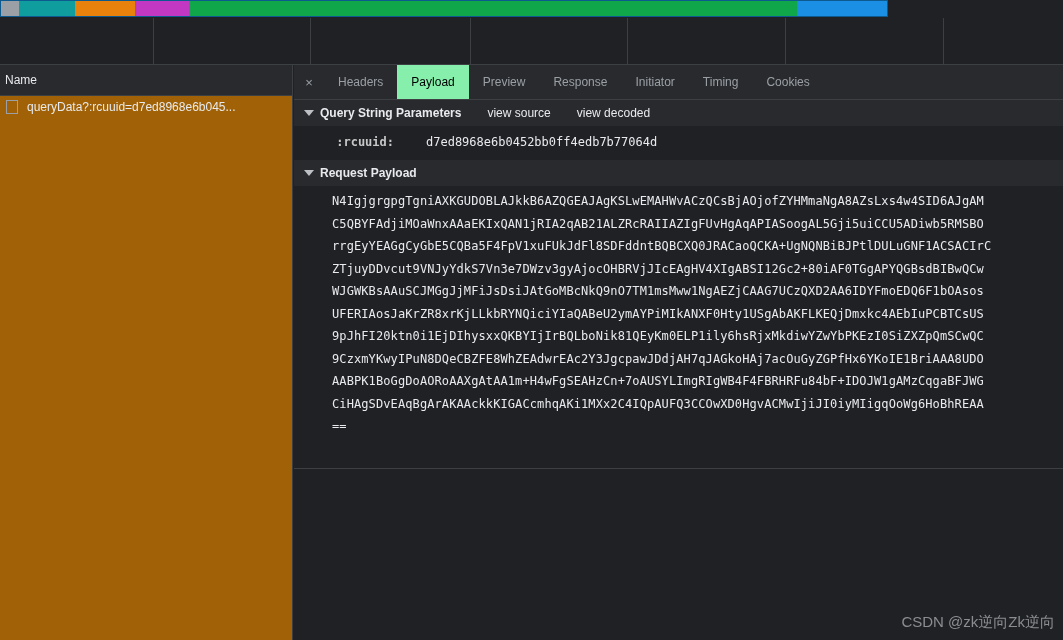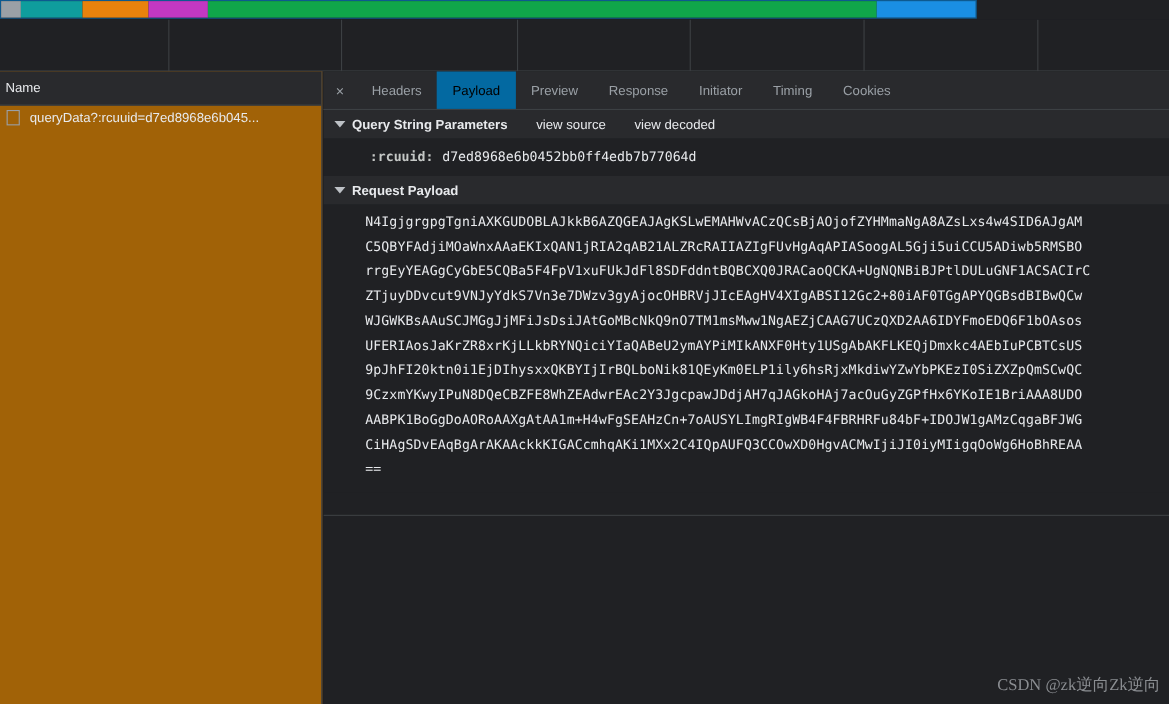--- a/index.html
+++ b/index.html
@@ -144,21 +144,21 @@
     display: flex;
     align-items: center;
     padding: 0 14px;
     font-size: 12px;
     color: #9aa0a6;
     cursor: pointer;
     white-space: nowrap;
     background: transparent;
   }
   .tab.active {
-    background: #0369a1;
+    background: #86efac;
     color: #000000;
   }
 
   
   .content {
     position: absolute;
     left: 0; top: 35px;
     width: 852px;
     height: 540px;
     overflow: hidden;
@@ -214,20 +214,21 @@
     color: #c5c8c6;
     font-weight: bold;
     flex: 0 0 auto;
     white-space: nowrap;
   }
   .param-val {
     color: #e8eaed;
     word-break: break-all;
     font-family: "DejaVu Sans Mono", monospace;
     font-size: 12px;
+    margin-left: 24px;
   }
 
   .payload-box {
     padding: 4px 8px 10px 38px;
     background: #202124;
   }
   .payload-line {
     font-family: "DejaVu Sans Mono", monospace;
     font-size: 12px;
     line-height: 22.5px;
@@ -244,21 +245,21 @@
     background: #3c4043;
   }
 
   
   .watermark {
     position: absolute;
     right: 8px;
     bottom: 8px;
     font-size: 15px;
     color: #8a8d91;
-    font-family: Liberation Serif, serif;
+    font-family: Liberation Sans, sans-serif;
     white-space: nowrap;
     user-select: none;
   }
 </style>
 </head>
 <body>
 
 <div class="overview">
   <div class="overview-bar" id="ov-bar" style="width: 888px;">
       <div class="ov-seg" style="width: 18px; background: rgb(154, 160, 166);"></div>

